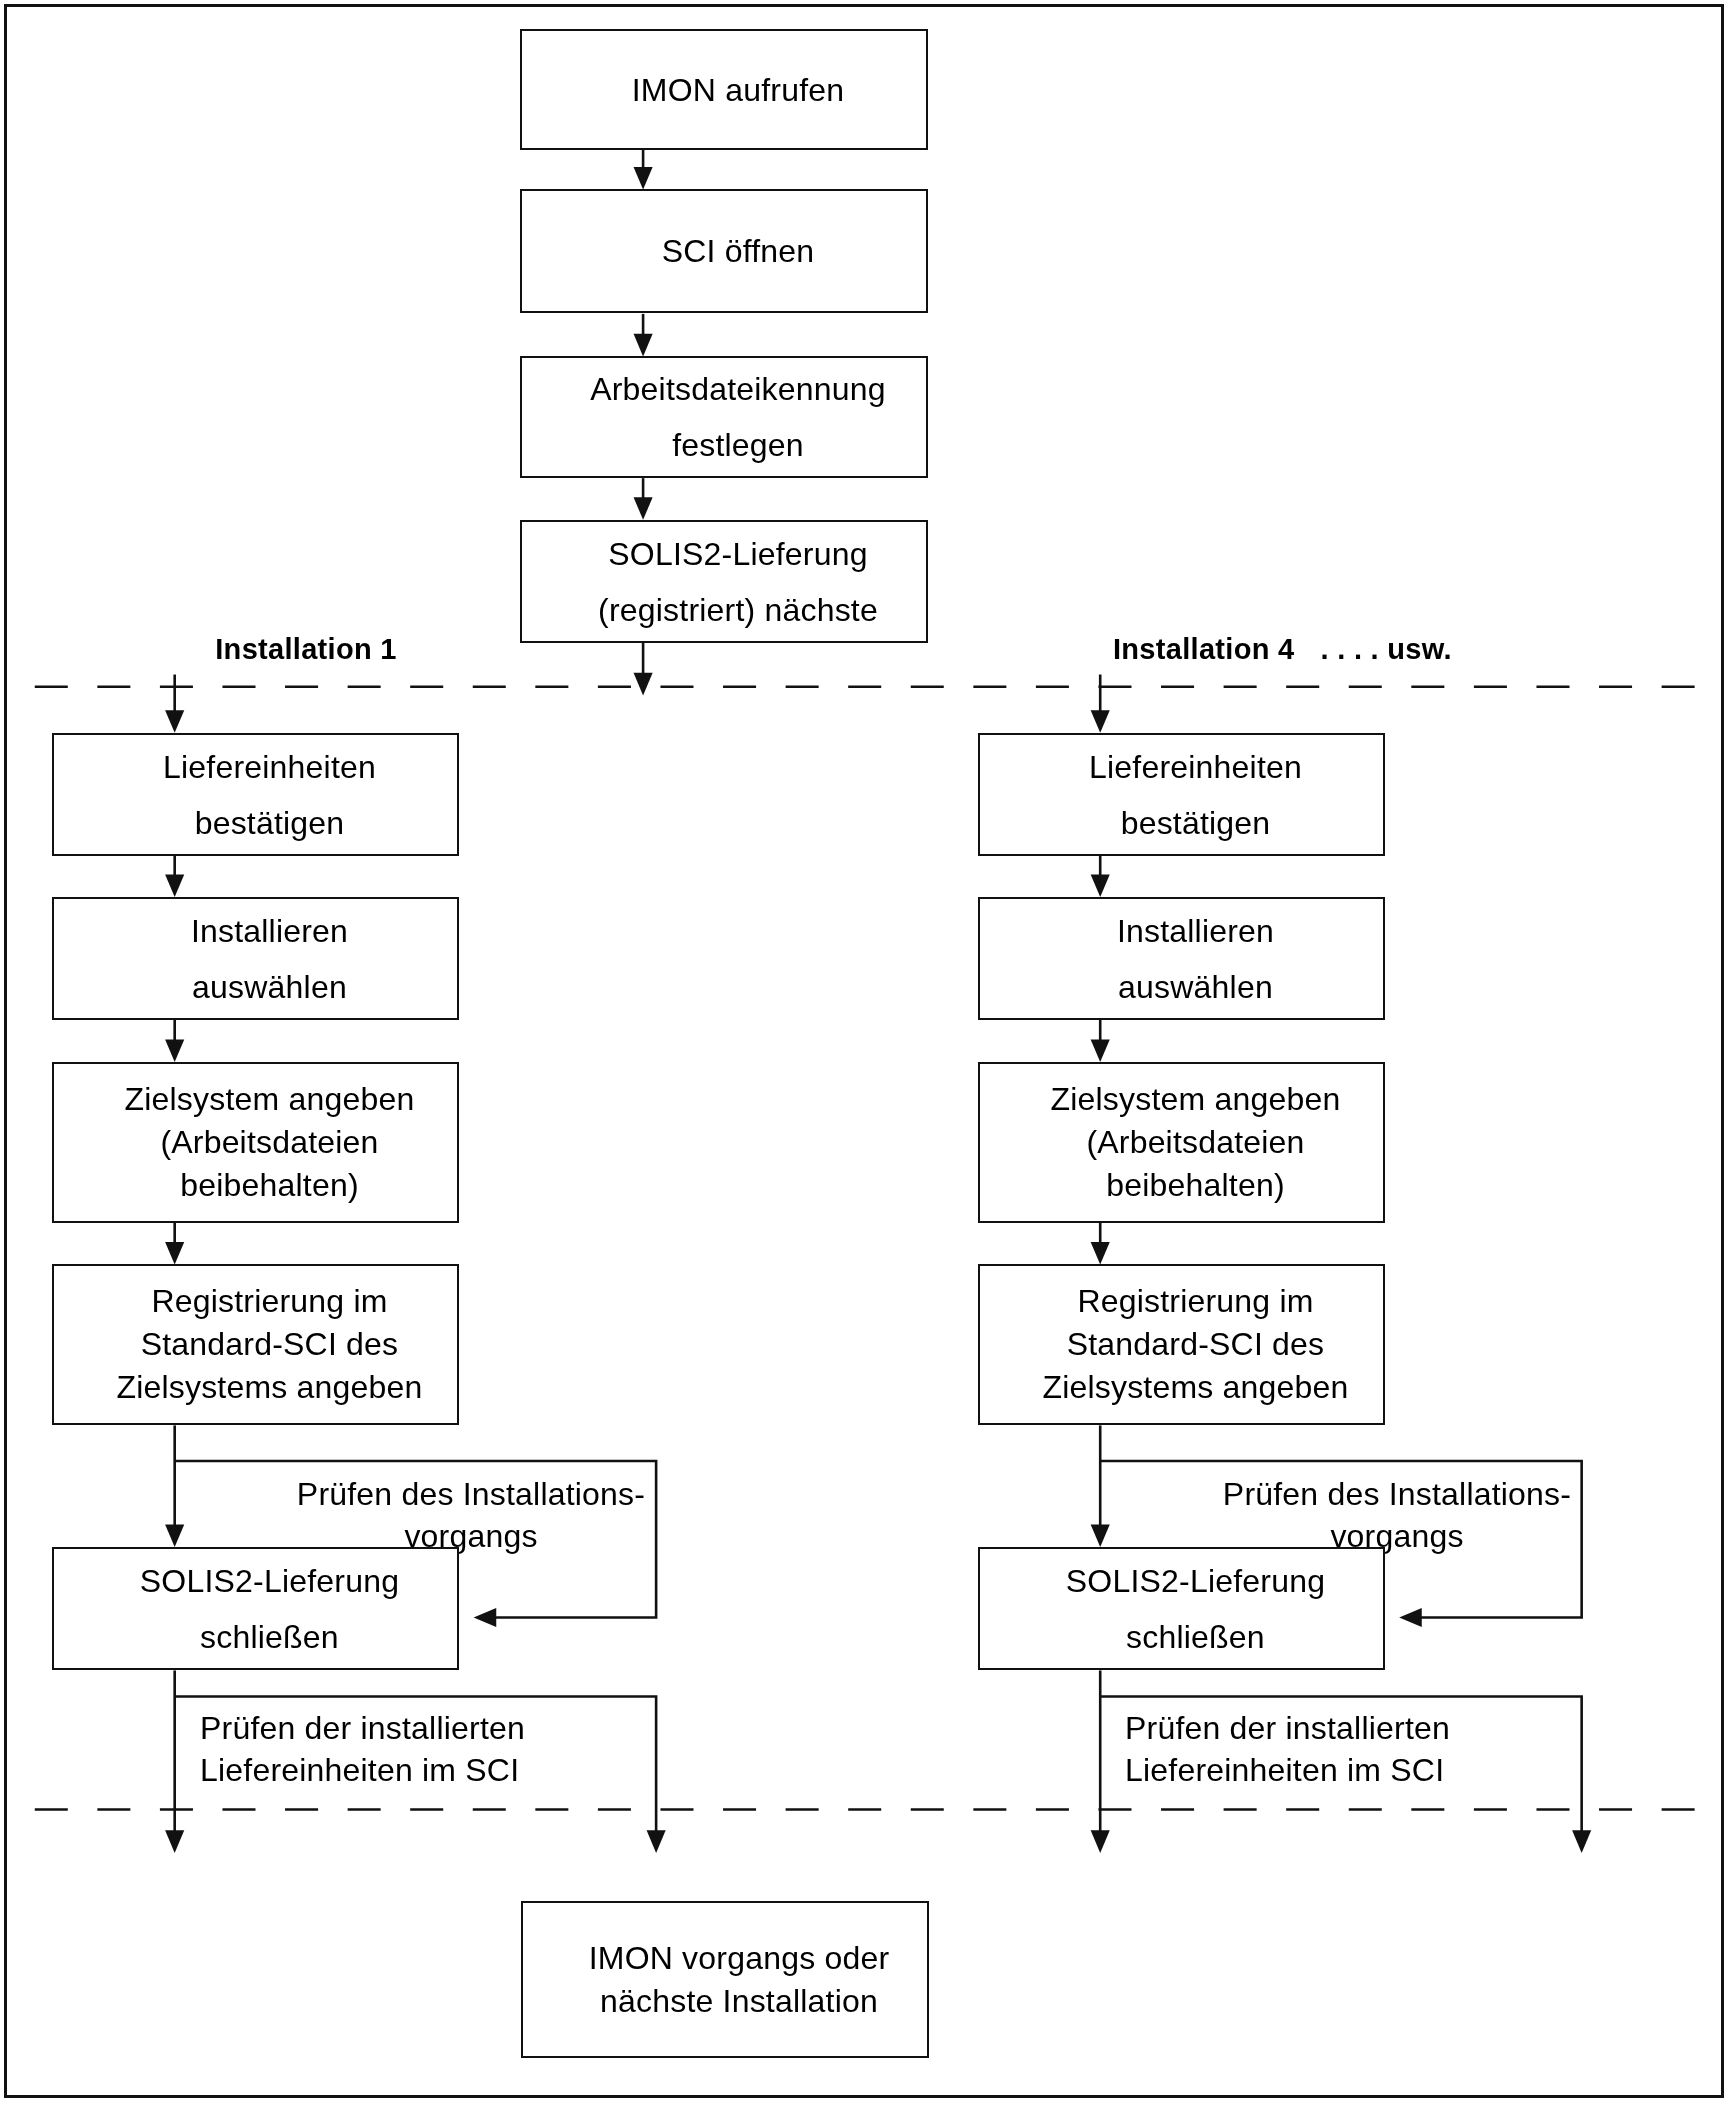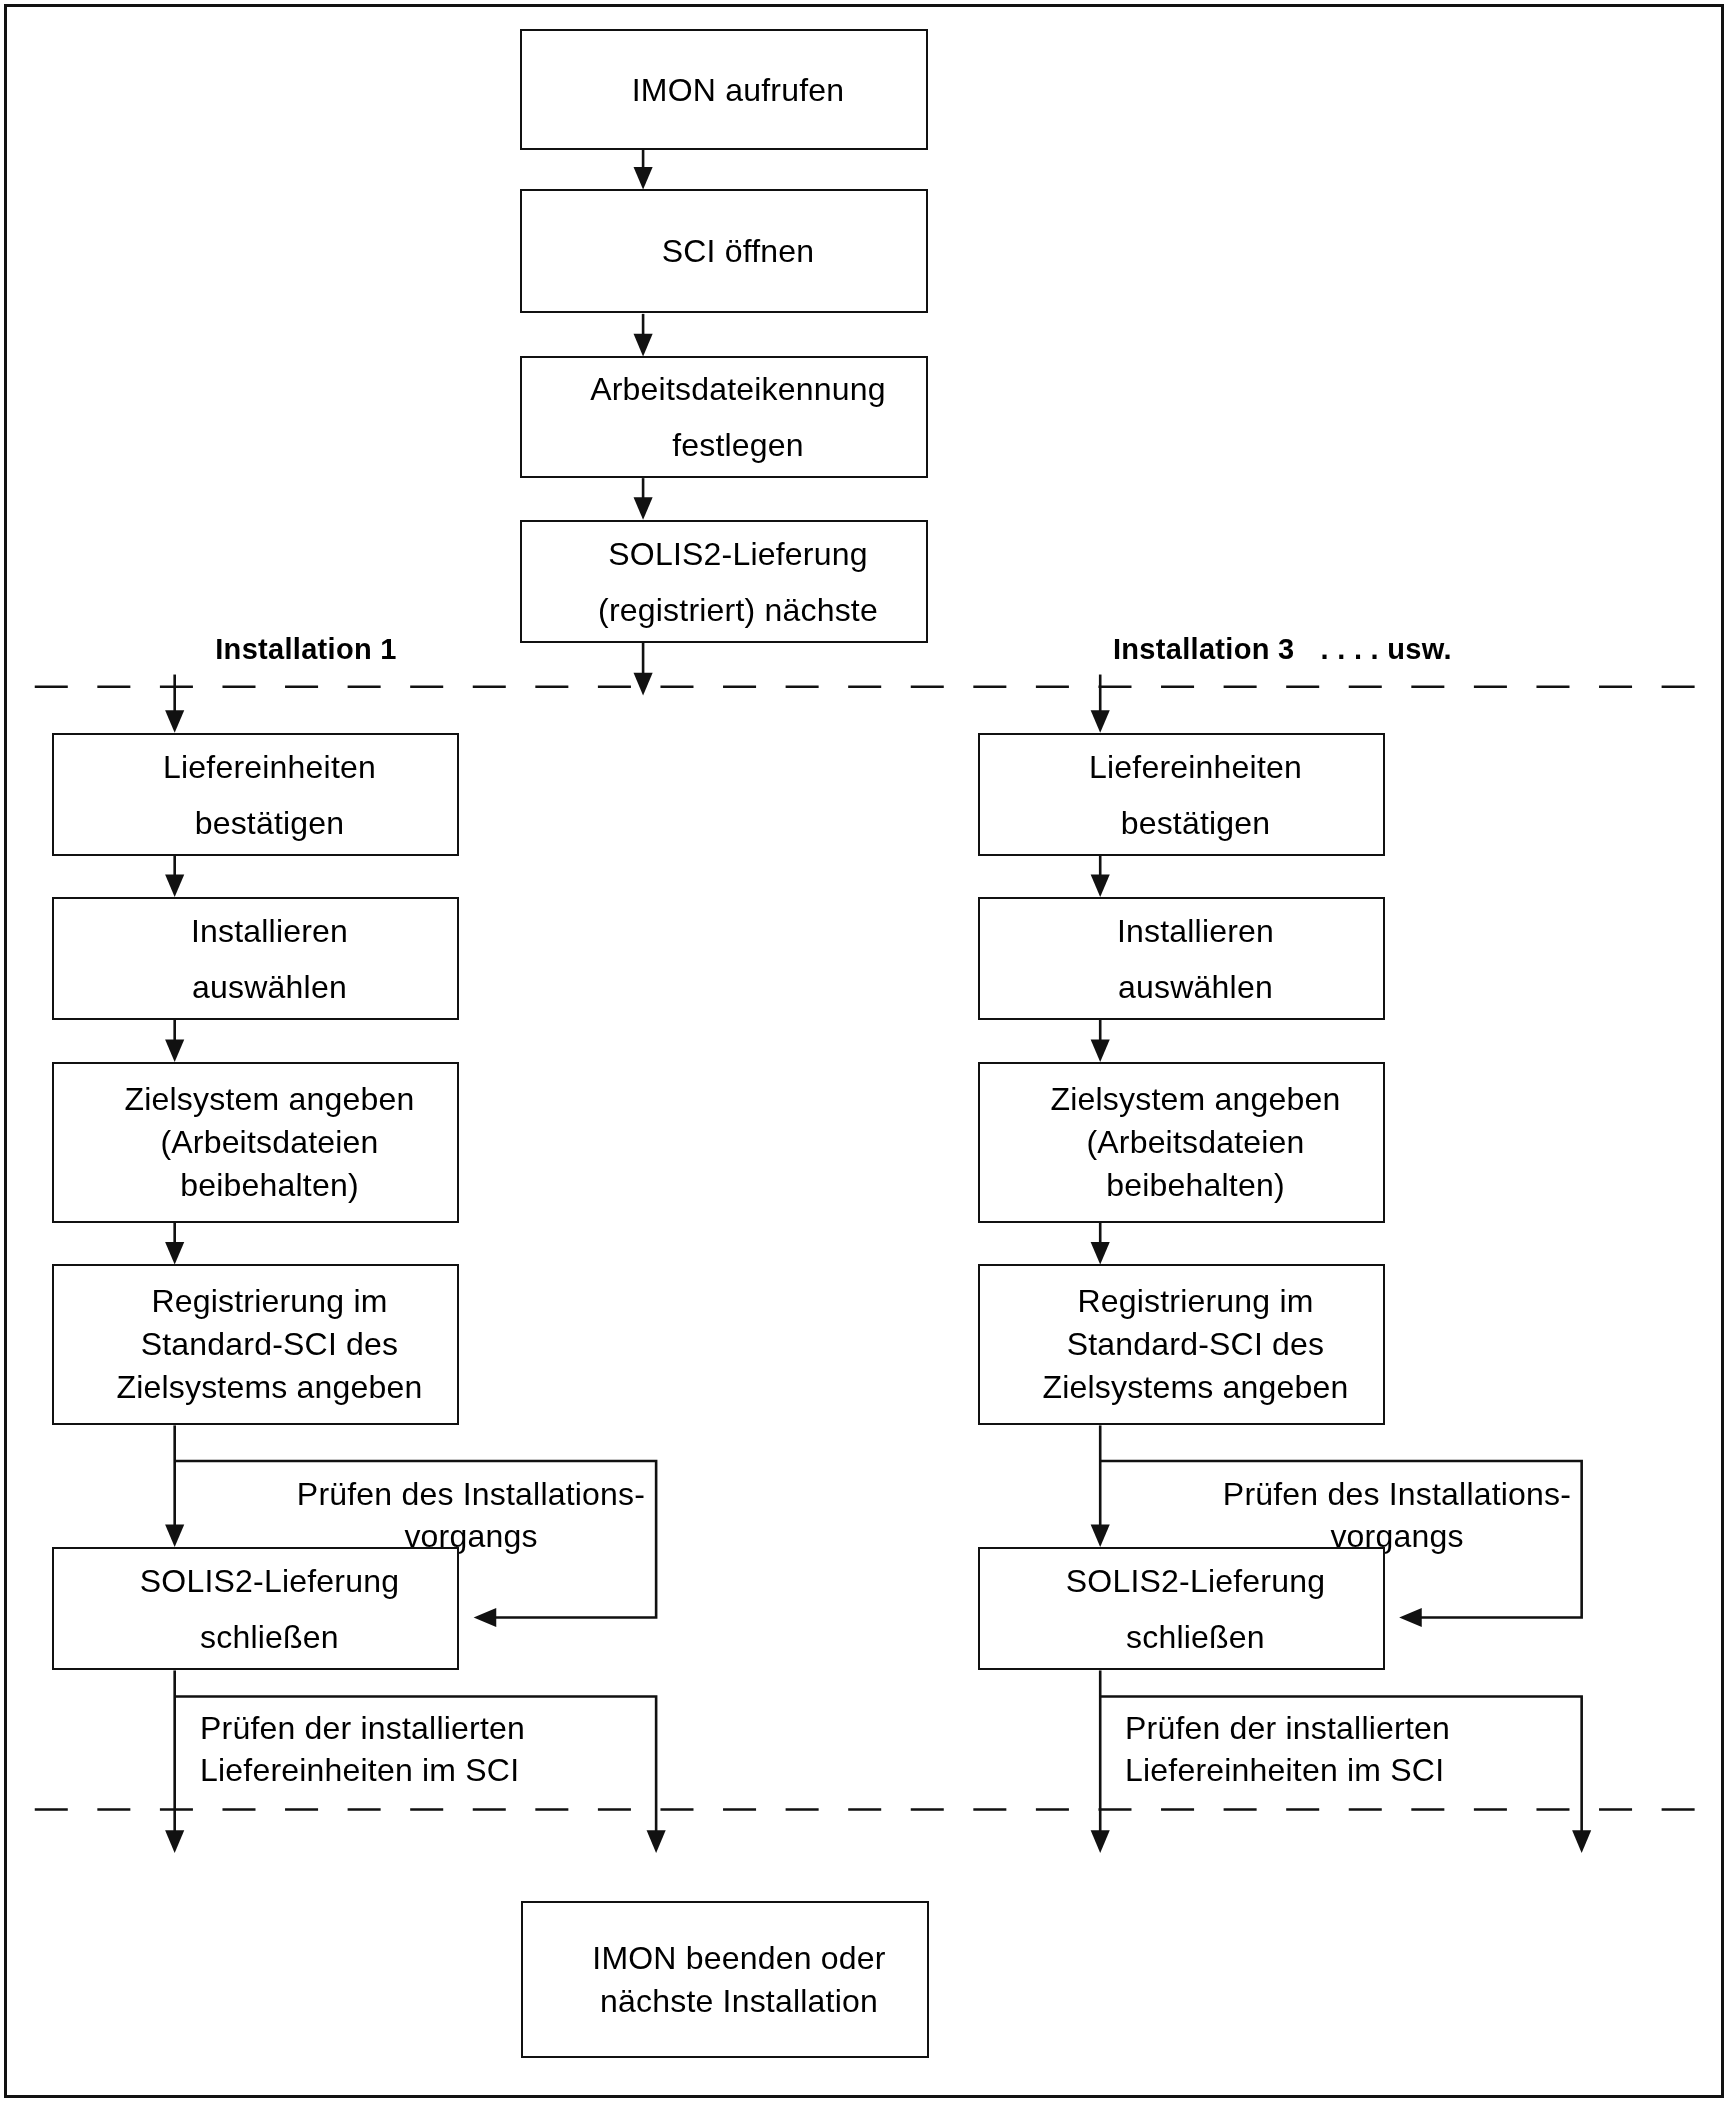--- a/index.html
+++ b/index.html
@@ -118,21 +118,21 @@
   </div>
   <div class="box" style="left:520px; top:520px; width:408px; height:123px;">
     <div class="ln">SOLIS2-Lieferung</div>
     <div class="ln">(registriert) nächste</div>
   </div>
 
   <div class="branch-label" style="left:132px; top:633px; width:348px; text-align:center;">
     <span>Installation 1</span>
   </div>
   <div class="branch-label" style="left:1113px; top:633px;">
-    <span>Installation 3</span><span class="etc">. . . . usw.</span>
+    <span>Installation 4</span><span class="etc">. . . . usw.</span>
   </div>
 
   <div class="box" style="left:52px; top:733px; width:407px; height:123px;">
     <div class="ln">Liefereinheiten</div>
     <div class="ln">bestätigen</div>
   </div>
   <div class="box" style="left:52px; top:897px; width:407px; height:123px;">
     <div class="ln">Installieren</div>
     <div class="ln">auswählen</div>
   </div>
@@ -184,19 +184,19 @@
   <div class="box" style="left:978px; top:1547px; width:407px; height:123px;">
     <div class="ln">SOLIS2-Lieferung</div>
     <div class="ln">schließen</div>
   </div>
   <div class="note centered" style="left:1125px; top:1707px; width:435px;">
     <div class="ln">Prüfen der installierten</div>
     <div class="ln">Liefereinheiten im SCI</div>
   </div>
 
   <div class="box tight" style="left:521px; top:1901px; width:408px; height:157px;">
-    <div class="ln">IMON beenden oder</div>
+    <div class="ln">IMON vorgangs oder</div>
     <div class="ln">nächste Installation</div>
   </div>
 
   <div id="frame"></div>
 </div>
 
 
 </body></html>

